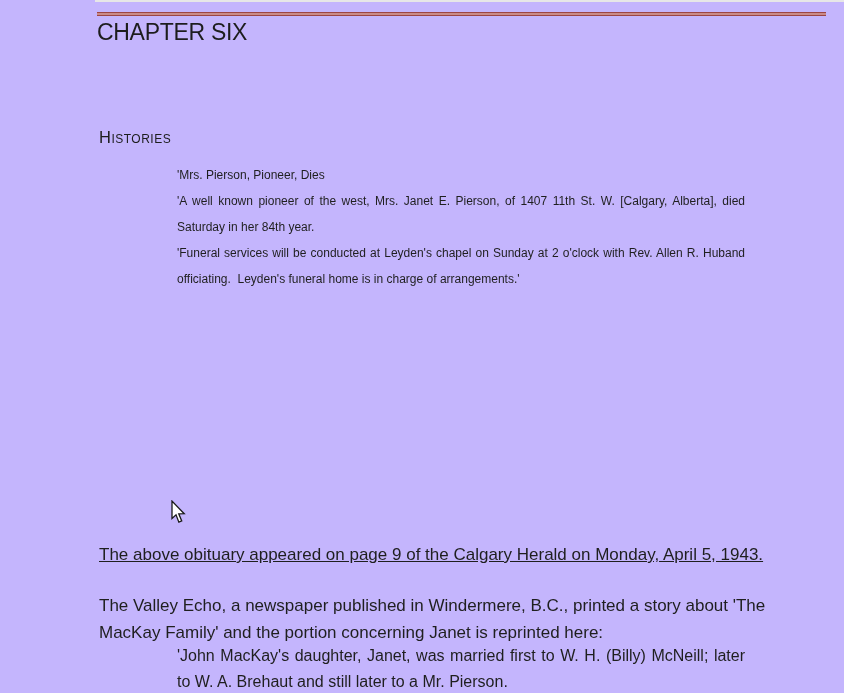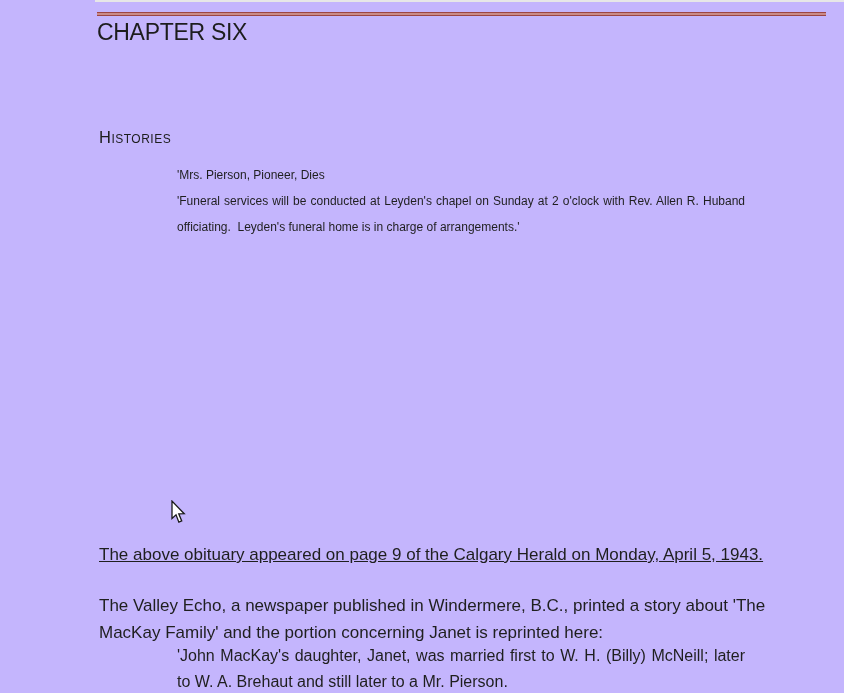--- a/index.html
+++ b/index.html
@@ -104,20 +104,21 @@
 
   <div class="red-rule"></div>
 
   <h1 class="chapter-title">CHAPTER SIX</h1>
 
 
   <div class="section-heading">Histories</div>
 
   <div class="obituary">
     <p>'Mrs. Pierson, Pioneer, Dies</p>
+    <p>'A well known pioneer of the west, Mrs. Janet E. Pierson, of 1407 11th St. W. [Calgary, Alberta], died Saturday in her 84th year.</p>
     <p>'Funeral services will be conducted at Leyden's chapel on Sunday at 2 o'clock with Rev. Allen R. Huband officiating.  Leyden's funeral home is in charge of arrangements.'</p>
   </div>
 
   <p class="body-para p1">The above obituary appeared on page 9 of the Calgary Herald on Monday, April 5, 1943.</p>
 
   <p class="body-para p2">The Valley Echo, a newspaper published in Windermere, B.C., printed a story about 'The MacKay Family' and the portion concerning Janet is reprinted here:</p>
 
   <p class="reprint-para">'John MacKay's daughter, Janet, was married first to W. H. (Billy) McNeill; later to W. A. Brehaut and still later to a Mr. Pierson.</p>
 
   <svg class="mouse-cursor" viewBox="0 0 14 22">

